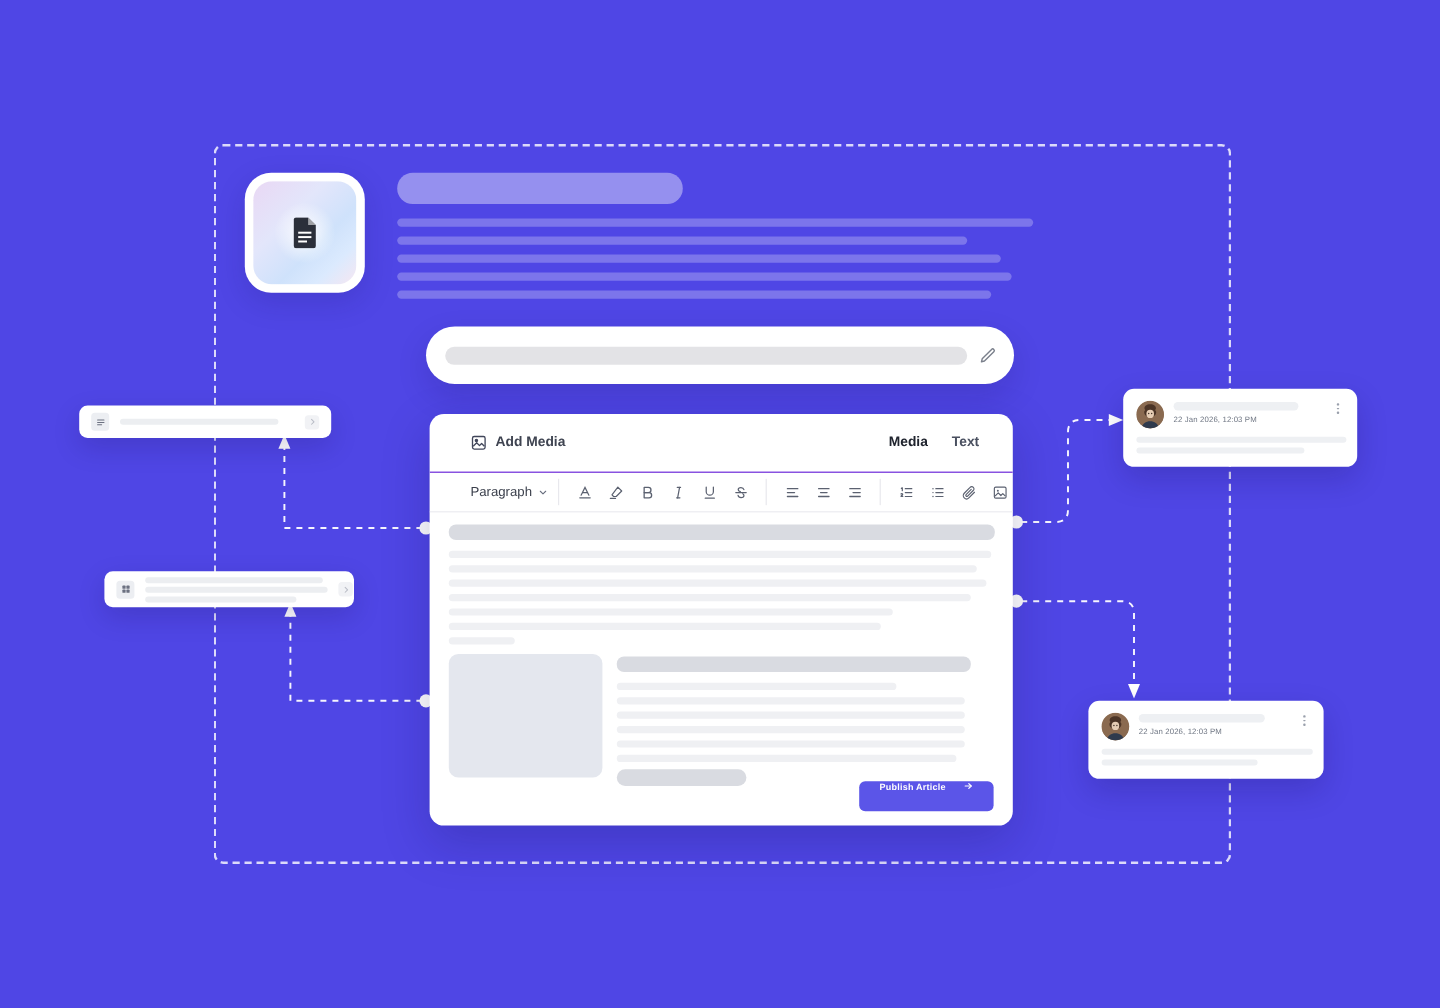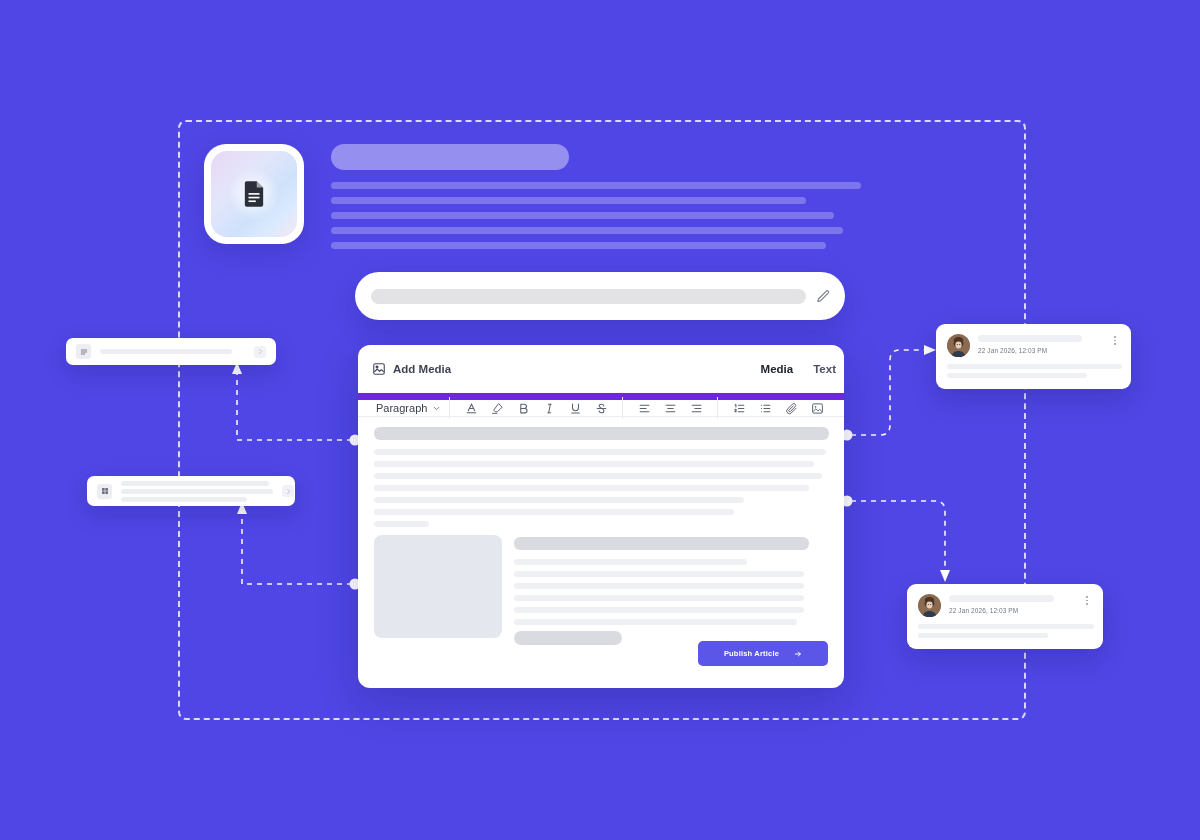--- a/index.html
+++ b/index.html
@@ -72,36 +72,36 @@
   .editor {
     position: absolute; left: 358px; top: 345px;
     width: 486px; height: 343px;
     background: #ffffff;
     border-radius: 12px;
     box-shadow: 0 14px 40px rgba(20,12,80,0.22);
     overflow: hidden;
   }
   .editor-topbar {
     height: 48px; display: flex; align-items: center;
-    padding: 0 8px; justify-content: space-between;
+    padding: 0 28px; justify-content: space-between;
   }
   .add-media {
     display: flex; align-items: center; gap: 7px;
     font-size: 11.5px; color: #3f4451; font-weight: 600;
     padding: 4px 8px 4px 6px; border-radius: 5px;
   }
   .add-media svg { width: 14px; height: 14px; flex: none; }
   .view-tabs { display: flex; gap: 20px; font-size: 11.5px; color: #4a5060; }
   .view-tab { font-weight: 600; }
   .view-tab.active { color: #20242e; }
 
   .editor-toolbar {
-    height: 24px; display: flex; align-items: center;
-    border-top: 7px solid #6d28d9; border-bottom: 1px solid #ececf0;
-    padding: 0 10px;
+    height: 34px; display: flex; align-items: center;
+    border-top: 1px solid #6d28d9; border-bottom: 1px solid #ececf0;
+    padding: 0 26px;
   }
   .tb-group {
     display: flex; align-items: center; gap: 0px;
     padding: 0 8px; height: 22px;
   }
   .tb-group + .tb-group { border-left: 1px solid #e8e8ed; }
   .para-select {
     display: flex; align-items: center; gap: 5px;
     font-size: 11px; color: #3a3f4b;
   }
@@ -122,23 +122,23 @@
   .split { display: flex; gap: 12px; margin-top: 8px; }
   .img-ph {
     width: 128px; height: 103px; border-radius: 8px;
     background: #e4e7ee; flex: none;
   }
   .split-right { flex: 1; padding-top: 2px; }
   .cta-bar { height: 14px; width: 108px; border-radius: 7px; margin-top: 6px; }
 
   .publish-btn {
     position: absolute; right: 16px; bottom: 12px;
-    width: 130px; height: 25px; border-radius: 5px;
+    width: 112px; height: 25px; border-radius: 5px;
     background: #5b55e8;
-    display: flex; align-items: center; justify-content: center; gap: 15px;
+    display: flex; justify-content: center; gap: 15px;
     color: #ffffff; font-size: 7.5px; font-weight: 700; letter-spacing: .2px;
   }
   .publish-btn svg { width: 8px; height: 8px; }
 
   
   .mini-card {
     position: absolute; background: #ffffff; border-radius: 7px;
     box-shadow: 0 8px 22px rgba(20,12,80,0.18);
     display: flex; align-items: center; gap: 9px;
     padding: 0 10px;

